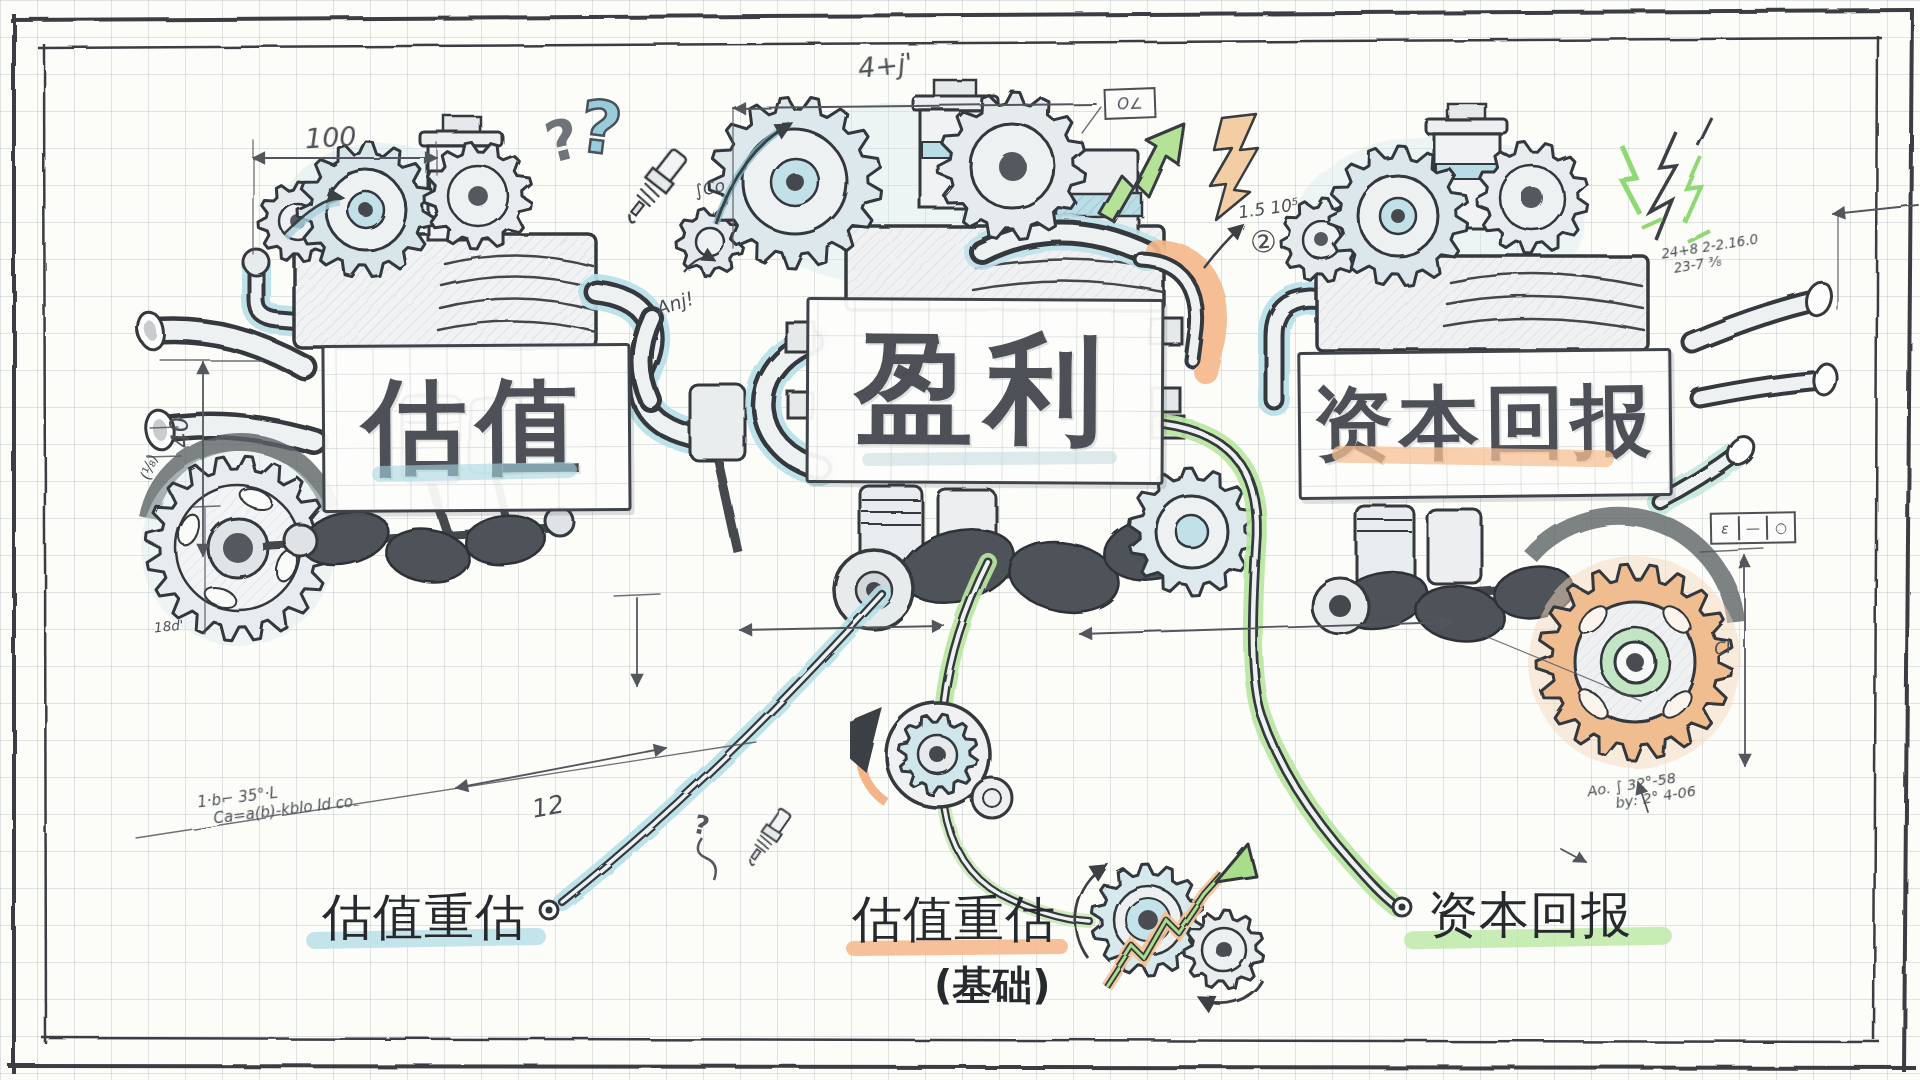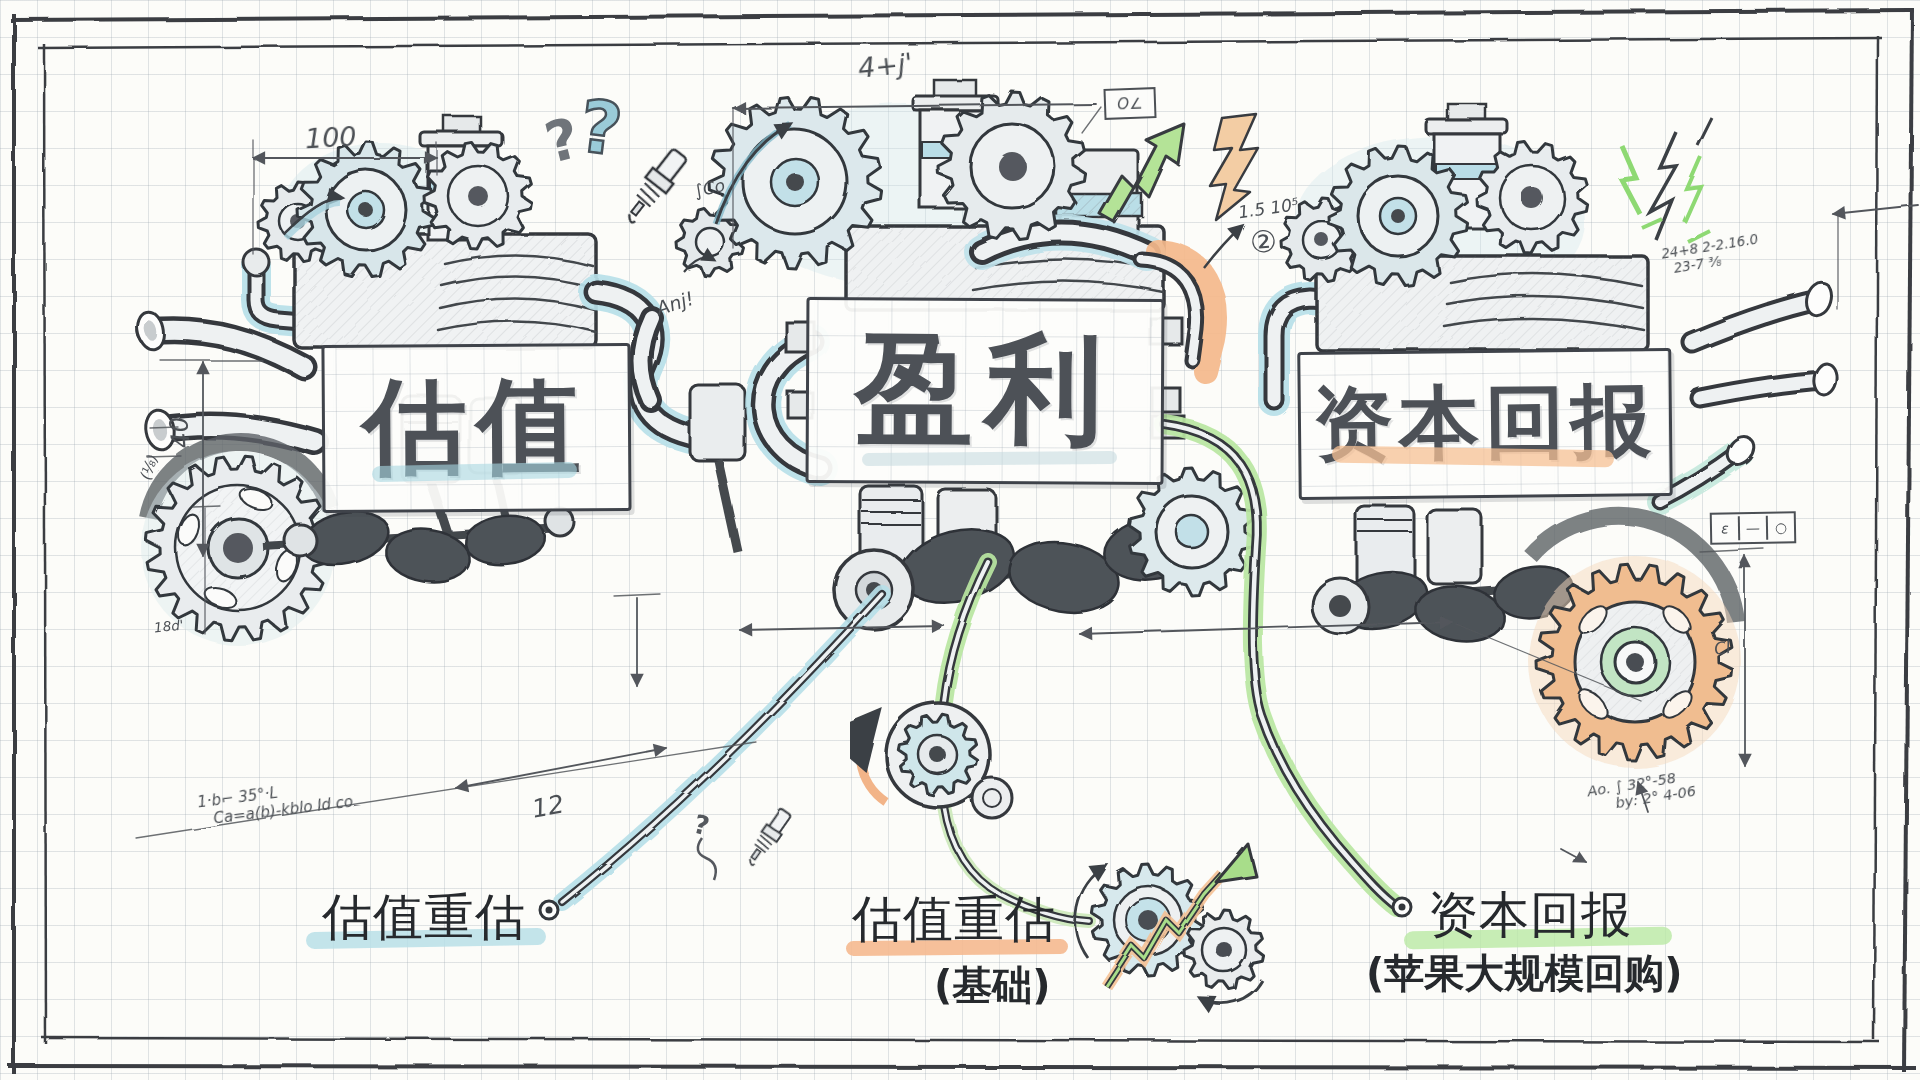--- a/index.html
+++ b/index.html
@@ -450,21 +450,20 @@
 
   <div class="hl" style="left:306px;top:930px;width:240px;height:17px;background:#b8dfe8;border-radius:10px;opacity:.85;transform:rotate(-1deg);"></div>
   <div class="legend-title" style="left:322px;top:884px;font-size:50px;letter-spacing:1px;">估值重估</div>
 
   <div class="hl" style="left:846px;top:940px;width:222px;height:15px;background:#f5b98f;border-radius:9px;opacity:.9;transform:rotate(-0.5deg);"></div>
   <div class="legend-title" style="left:852px;top:886px;font-size:50px;letter-spacing:1px;">估值重估</div>
   <div class="legend-sub" style="left:898px;top:958px;font-size:40px;margin-left:36px;">(基础)</div>
 
   <div class="hl" style="left:1404px;top:929px;width:268px;height:18px;background:#b9e9a4;border-radius:10px;opacity:.8;transform:rotate(-1deg);"></div>
   <div class="legend-title" style="left:1428px;top:882px;font-size:50px;letter-spacing:1px;">资本回报</div>
-  <div class="legend-sub" style="left:1366px;top:946px;font-size:40px;">(苹果大规模回购)</div>
 
   <div class="anno" style="left:305px;top:122px;font-size:27px;transform:rotate(-3deg);">100</div>
   <div class="anno" style="left:164px;top:418px;font-size:25px;transform:rotate(-95deg);">40</div>
   <div class="anno" style="left:532px;top:792px;font-size:25px;transform:rotate(-10deg);">12</div>
   <div class="anno" style="left:858px;top:50px;font-size:27px;transform:rotate(-6deg);">4+j'</div>
   <div class="tagbox" style="left:1104px;top:88px;width:48px;height:27px;font-size:15px;transform:rotate(-2deg);">O∠</div>
   <div class="anno" style="left:1238px;top:198px;font-size:17px;transform:rotate(-8deg);">1.5 10⁵</div>
   <div class="anno" style="left:1250px;top:224px;font-size:30px;transform:rotate(-5deg);font-style:normal;">②</div>
   <div class="anno" style="left:1662px;top:238px;font-size:13.5px;transform:rotate(-9deg);">
     <div>24+8 2-2.16.0</div>

